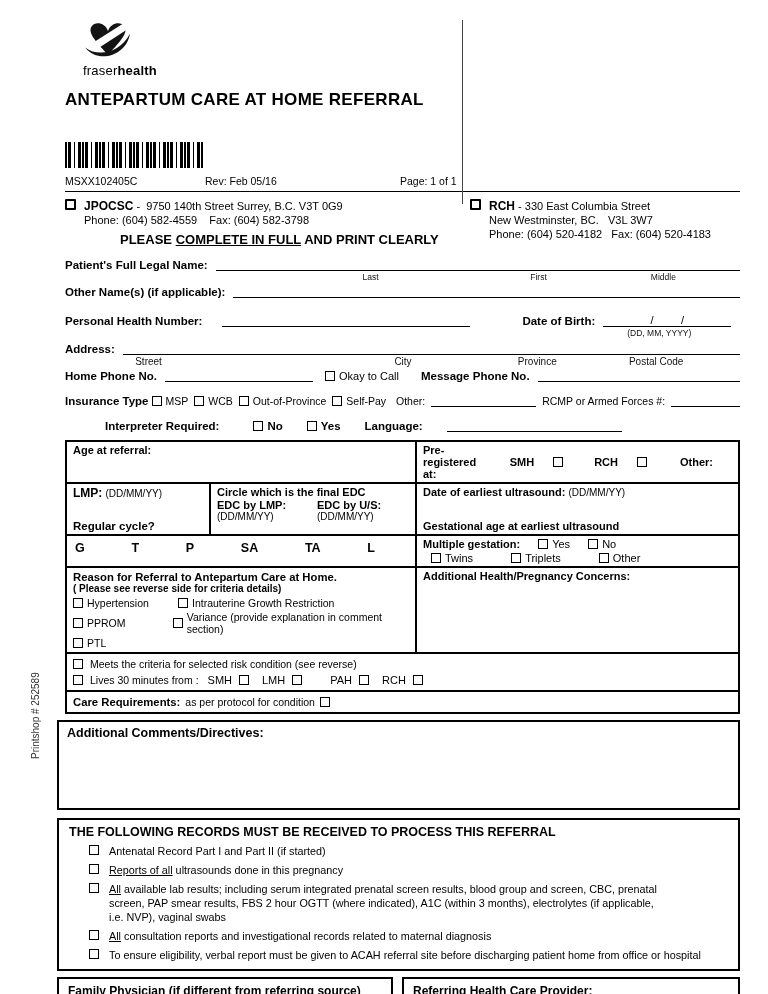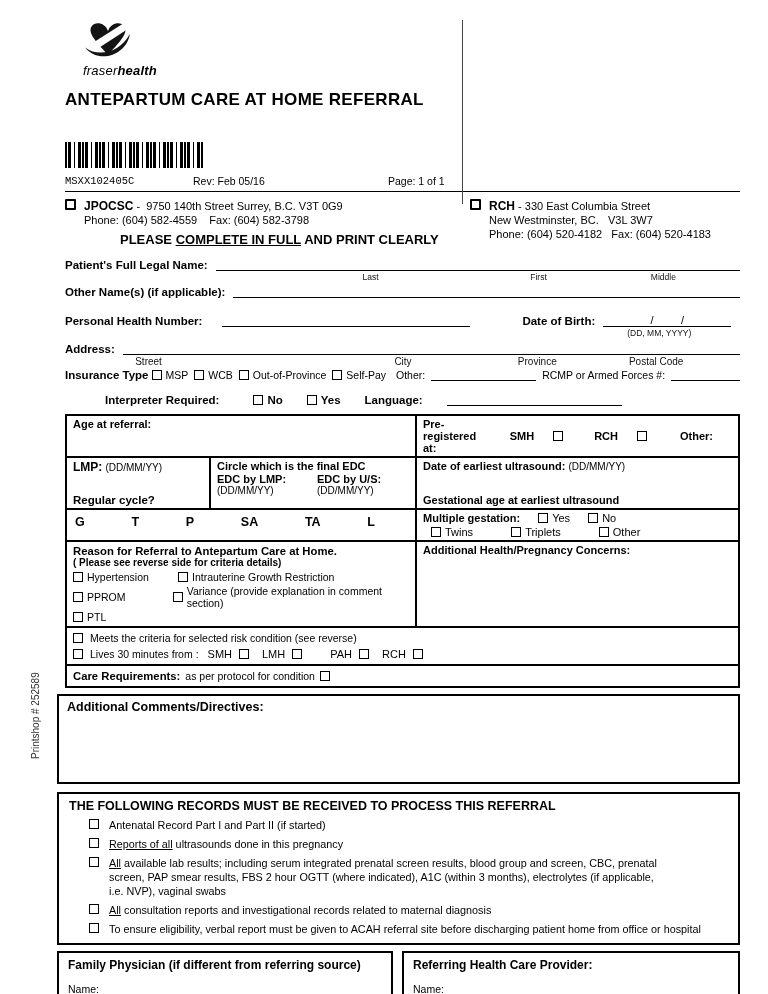--- a/index.html
+++ b/index.html
@@ -17,29 +17,29 @@
     background:#fff; vertical-align:-1px; flex:none;
   }
   .cb.lg { width:11px; height:11px; border-width:2px; border-radius:1px; }
   .opt { display:inline-flex; align-items:center; gap:4px; }
   .fline { border-bottom:1px solid #000; height:13px; position:relative;text-align:right; }
   .subl { position:absolute; top:14px; font-size:8.5px; color:#111; }
   .lbl { font-size:11.5px; font-weight:bold; white-space:nowrap; }
 
   
   .logo { margin-left:18px; display:block; }
-  .brand { font-size:13px; margin-left:18px; margin-top:1px; letter-spacing:.2px;font-style:italic; }
+  .brand { font-size:13px; margin-left:18px; margin-top:1px; letter-spacing:.2px; }
   .title { font-size:17px; font-weight:bold; margin-top:12px; letter-spacing:.3px; }
   .vdiv { position:absolute; left:462px; top:20px; width:1px; height:184px; background:#444; }
   .barcode {
     margin-top:32px; width:138px; height:26px;
     background:repeating-linear-gradient(90deg,#000 0 2px,#fff 2px 3px,#000 3px 6px,#fff 6px 9px,#000 9px 10px,#fff 10px 13px,#000 13px 16px,#fff 16px 17px);
   }
   .coderow { display:flex; margin-top:7px; padding-bottom:4px; border-bottom:1.5px solid #000; font-size:10.5px; }
-  .coderow .c1 { width:128px;font-family:Liberation Mono, monospace; } .coderow .c2 { width:195px; }
+  .coderow .c1 { width:140px; } .coderow .c2 { width:195px; }
 
   
   .fac { display:flex; margin-top:7px; }
   .facL { width:385px; } .facR { flex:1; padding-left:20px; }
   .facitem { display:flex; gap:8px; font-size:11px; }
   .facitem .nm { font-size:12px; }
   .facitem .txt div { line-height:14px; white-space:pre; }
   .please { margin-top:5px; margin-left:55px; font-size:13px; font-weight:bold; }
   .please .u { text-decoration:underline; }
 
@@ -156,20 +156,30 @@
   <div class="pt-row" style="margin-top:15px; margin-bottom:13px;">
     <span class="lbl">Address:</span>
     <span class="fline grow">
       <span class="subl" style="left:2%; font-size:10px;">Street</span>
       <span class="subl" style="left:44%; font-size:10px;">City</span>
       <span class="subl" style="left:64%; font-size:10px;">Province</span>
       <span class="subl" style="left:82%; font-size:10px;">Postal Code</span>
     </span>
   </div>
 
+  <div class="pt-row" style="margin-top:14px;">
+    <span class="lbl">Home Phone No.</span>
+    <span class="fline" style="width:148px;"></span>
+    <span class="opt" style="font-size:11px; margin-left:4px;">
+        <span class="cb"></span>
+        <span>Okay to Call</span>
+      </span>
+    <span class="lbl" style="margin-left:14px;">Message Phone No.</span>
+    <span class="fline grow"></span>
+  </div>
 
   <div class="pt-row" style="margin-top:12px; gap:6px; font-size:10.5px;">
     <span class="lbl" style="margin-right:-3px;">Insurance Type</span>
     <span class="opt">
         <span class="cb"></span>
         <span>MSP</span>
       </span>
     <span class="opt">
         <span class="cb"></span>
         <span>WCB</span>

